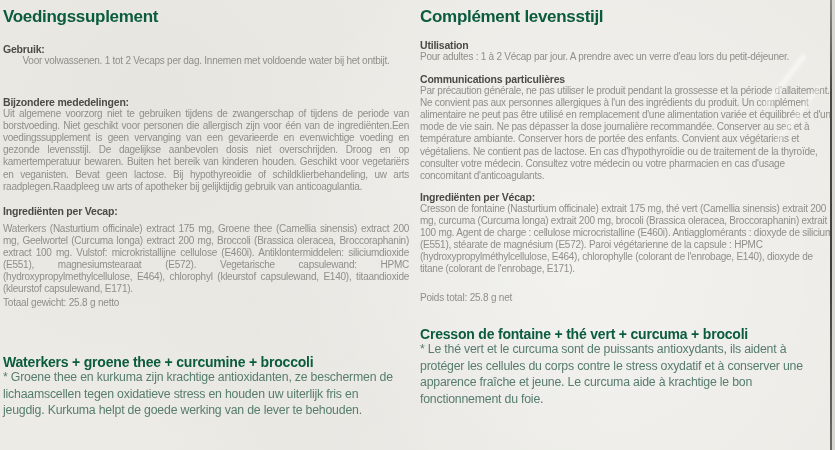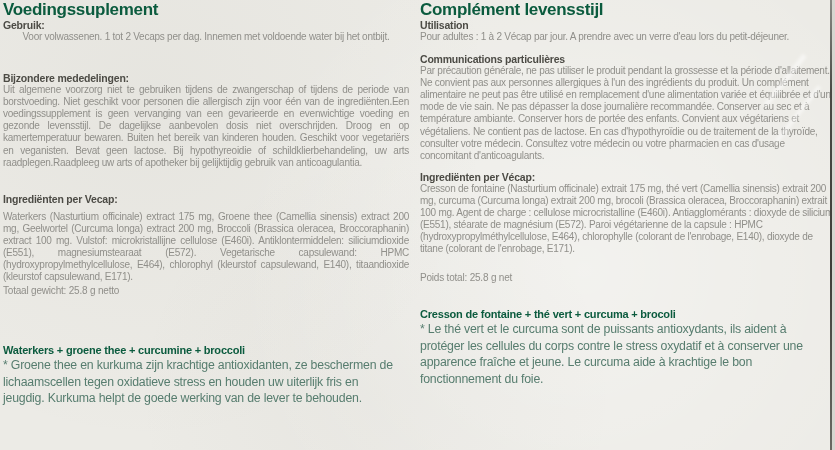--- a/index.html
+++ b/index.html
@@ -12,40 +12,40 @@
       radial-gradient(circle at 18% 22%, rgba(120,115,100,0.05), transparent 45%),
       radial-gradient(circle at 70% 60%, rgba(255,255,255,0.35), transparent 55%),
       radial-gradient(circle at 45% 88%, rgba(110,105,95,0.04), transparent 40%);
     font-family:"Liberation Sans", sans-serif;
     color:#908f8a;
   }
   .col{position:absolute;top:0;}
   .col-left{left:3px;width:406px;}
   .col-right{left:420px;width:414px;}
   h1.title{
-    margin:0;padding-top:0;
+    margin:0;padding-top:7px;
     font-size:17px;line-height:19px;
     font-weight:bold;letter-spacing:-0.3px;
   }
   .sec-h{
     margin:0;
     font-size:10.5px;line-height:12px;
     font-weight:bold;color:#4c4b45;letter-spacing:-0.2px;
   }
   .body{
     margin:0;
     font-size:10px;line-height:12.1px;
     letter-spacing:-0.25px;
     color:#908f8a;
   }
   .jus{text-align:justify;}
   .weight{margin:0;font-size:10px;line-height:12px;letter-spacing:-0.2px;color:#908f8a;}
   .claim-h{
     margin:0;
-    font-size:11px;line-height:14px;
+    font-size:14px;line-height:14px;
     font-weight:bold;letter-spacing:-0.2px;
   }
   .claim-b{
     margin:0;
     font-size:12.3px;line-height:16.4px;
     letter-spacing:-0.2px;
     color:#577d6f;
   }
   .green{color:#0b5b3e;}
   
@@ -68,47 +68,47 @@
   .emboss.e2{right:2px;top:112px;width:70px;height:4px;}
 </style>
 </head>
 <body>
 
 <div id="label">
 
   <div class="col col-left">
     <h1 class="title green">Voedingssuplement</h1>
 
-    <div style="">
+    <div style="margin-top:17px;">
       <h3 class="sec-h">Gebruik:</h3>
       <p class="body jus" style="text-align:center;">Voor volwassenen. 1 tot 2 Vecaps per dag. Innemen met voldoende water bij het ontbijt.</p>
     </div>
 
     <div style="margin-top:29px;">
       <h3 class="sec-h">Bijzondere mededelingen:</h3>
       <p class="body jus">Uit algemene voorzorg niet te gebruiken tijdens de zwangerschap of tijdens de periode van borstvoeding. Niet geschikt voor personen die allergisch zijn voor één van de ingrediënten.Een voedingssupplement is geen vervanging van een gevarieerde en evenwichtige voeding en gezonde levensstijl. De dagelijkse aanbevolen dosis niet overschrijden. Droog en op kamertemperatuur bewaren. Buiten het bereik van kinderen houden. Geschikt voor vegetariërs en veganisten. Bevat geen lactose. Bij hypothyreoidie of schildklierbehandeling, uw arts raadplegen.Raadpleeg uw arts of apotheker bij gelijktijdig gebruik van anticoagulantia.</p>
     </div>
 
-    <div style="margin-top:24px;">
+    <div style="margin-top:12px;">
       <h3 class="sec-h">Ingrediënten per Vecap:</h3>
       <p class="body jus" style="margin-top:6px;">Waterkers (Nasturtium officinale) extract 175 mg, Groene thee (Camellia sinensis) extract 200 mg, Geelwortel (Curcuma longa) extract 200 mg, Broccoli (Brassica oleracea, Broccoraphanin) extract 100 mg. Vulstof: microkristallijne cellulose (E460i). Antiklontermiddelen: siliciumdioxide (E551), magnesiumstearaat (E572). Vegetarische capsulewand: HPMC (hydroxypropylmethylcellulose, E464), chlorophyl (kleurstof capsulewand, E140), titaandioxide (kleurstof capsulewand, E171).</p>
     </div>
 
     <p class="weight" style="margin-top:2px;">Totaal gewicht: 25.8 g netto</p>
 
     <div style="margin-top:46px;width:392px;">
       <h3 class="claim-h green">Waterkers + groene thee + curcumine + broccoli</h3>
       <p class="claim-b">* Groene thee en kurkuma zijn krachtige antioxidanten, ze beschermen de lichaamscellen tegen oxidatieve stress en houden uw uiterlijk fris en jeugdig. Kurkuma helpt de goede werking van de lever te behouden.</p>
     </div>
   </div>
 
   <div class="col col-right">
     <h1 class="title green">Complément levensstijl</h1>
 
-    <div style="">
+    <div style="margin-top:13px;">
       <h3 class="sec-h">Utilisation</h3>
       <p class="body">Pour adultes : 1 à 2 Vécap par jour. A prendre avec un verre d'eau lors du petit-déjeuner.</p>
     </div>
 
     <div style="margin-top:10px;">
       <h3 class="sec-h">Communications particulières</h3>
       <p class="body">Par précaution générale, ne pas utiliser le produit pendant la grossesse et la période d'allaitement. Ne convient pas aux personnes allergiques à l'un des ingrédients du produit. Un complément alimentaire ne peut pas être utilisé en remplacement d'une alimentation variée et équilibrée et d'un mode de vie sain. Ne pas dépasser la dose journalière recommandée. Conserver au sec et à température ambiante. Conserver hors de portée des enfants. Convient aux végétariens et végétaliens. Ne contient pas de lactose. En cas d'hypothyroïdie ou de traitement de la thyroïde, consulter votre médecin. Consultez votre médecin ou votre pharmacien en cas d'usage concomitant d'anticoagulants.</p>
     </div>
 
     <div style="margin-top:9px;">

